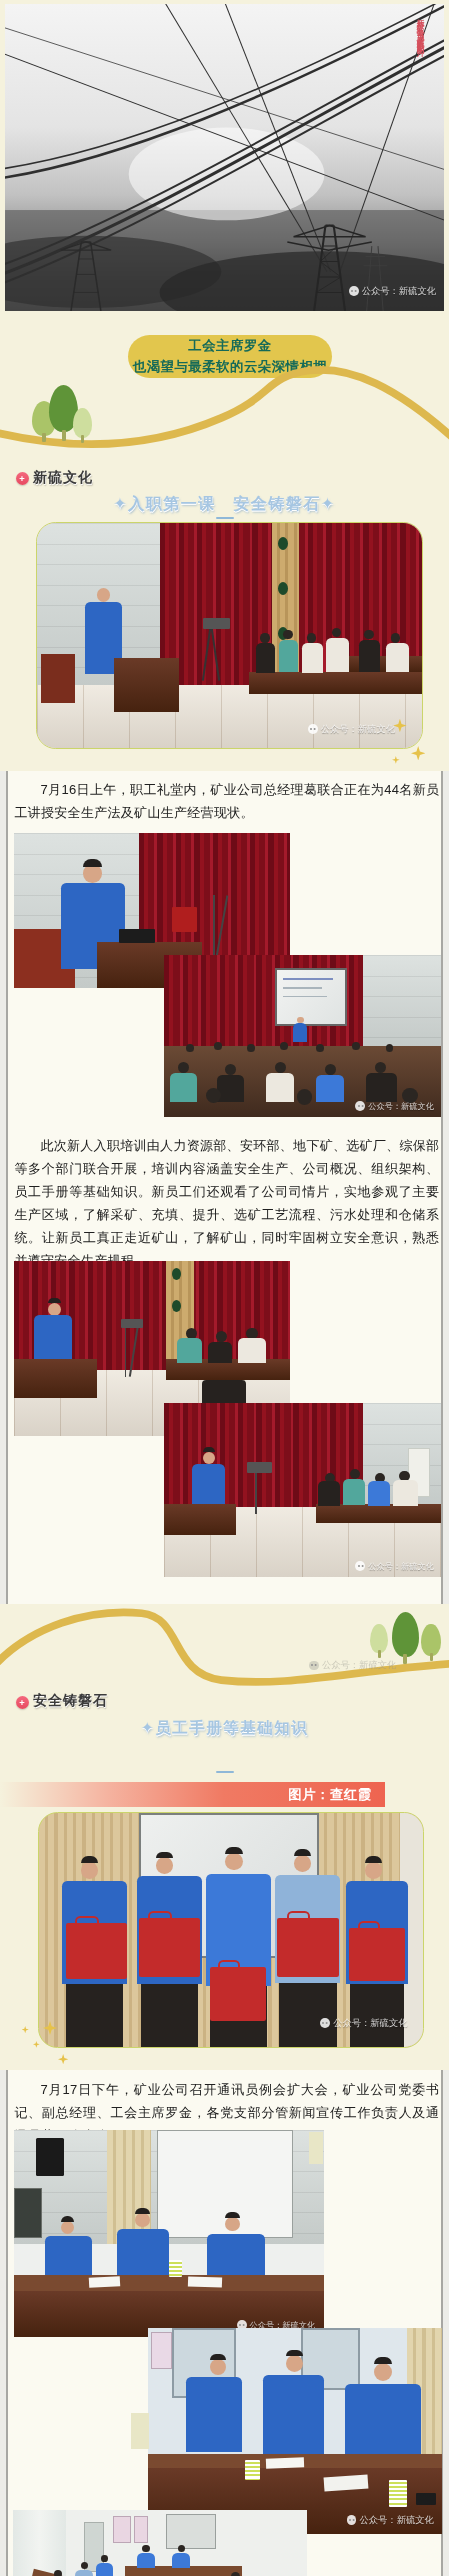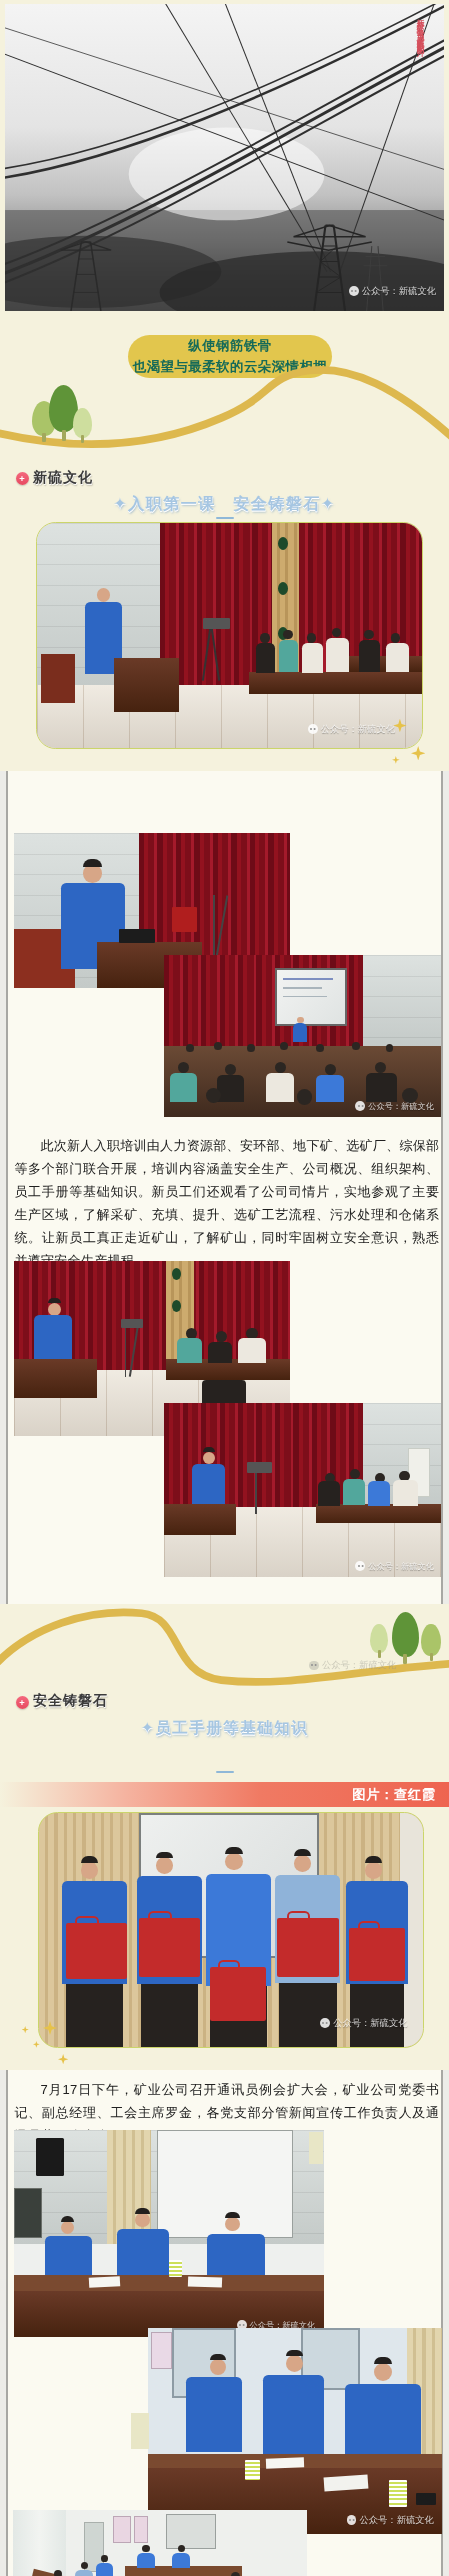--- a/index.html
+++ b/index.html
@@ -41,21 +41,21 @@
     background:linear-gradient(180deg,#f4697e,#e74a60);color:#fff;font-size:9.3px;font-weight:bold;
     display:flex;align-items:center;justify-content:center;box-shadow:0 1px 1.5px rgba(0,0,0,.18);}
   .sec-head{position:absolute;font-size:14px;font-weight:bold;color:#3b3b3b;
     text-shadow:0.5px 0.5px 0 #ffffff,1px 1.5px 1.5px rgba(0,0,0,.22);letter-spacing:1px;}
   .sec-title{position:absolute;left:0;width:449px;text-align:center;font-weight:bold;font-size:16px;
     color:#a6c6e2;letter-spacing:1.5px;
     text-shadow:0 0.5px 0 #ffffff,0.5px 1px 0 rgba(255,255,255,.7),1px 2.1px 2.1px rgba(110,150,190,.55);}
   .title-dash{position:absolute;left:216px;width:17.5px;height:2.1px;background:#8fb8d8;border-radius:1px;}
 
   
-  .credit-banner{position:absolute;left:0;top:1782px;width:449px;height:25px;box-sizing:border-box;
+  .credit-banner{position:absolute;left:0;top:1782px;width:385px;height:25px;box-sizing:border-box;
     background:linear-gradient(90deg,rgba(255,255,255,0) 0%,rgba(245,168,149,.85) 28%,#f07a63 58%,#ee6450 100%);
     display:flex;align-items:center;justify-content:flex-end;padding-right:13.4px;
     color:#ffffff;font-size:13.4px;font-weight:bold;letter-spacing:0.5px;}
 
   
   .para{position:absolute;left:14.4px;width:425px;font-size:13px;line-height:23px;color:#202020;
     text-indent:2em;text-align:justify;letter-spacing:0.3px;margin:0;}
   .hl{background:#b4b4b2;box-shadow:0 0 0 1.5px #b4b4b2;}
 
   
@@ -132,21 +132,21 @@
       </g>
     </svg>
     <div class="wm" style="right:8.2px;bottom:13.4px;">
       <span class="wm-icon"></span>
       <span>公众号：新硫文化</span>
     </div>
   </div>
   <div class="hero-credit">新桥矿业公司员工罗前凯摄影图片</div>
 
   <div class="slogan">
-    <div>纵使钢筋铁骨</div>
+    <div>工会主席罗金</div>
     <div>也渴望与最柔软的云朵深情相拥</div>
   </div>
 
   <svg class="road" style="top:355px;height:98px;" viewBox="0 0 872 190">
     <path d="M -10,150 C 150,188 300,178 430,122 C 530,80 515,42 600,30 C 680,20 770,60 890,170" stroke="#ddb84e" stroke-width="15" fill="none" stroke-linecap="round"></path>
   </svg>
   <div class="tree" style="left:32px;top:401px;width:24px;height:35px;background:#aac468;"></div>
   <div class="trunk" style="left:42px;top:433px;width:3.6px;height:9.3px;"></div>
   <div class="tree" style="left:49px;top:385px;width:29px;height:47px;background:#5f9438;"></div>
   <div class="trunk" style="left:62px;top:430px;width:4.1px;height:11.3px;"></div>
@@ -191,20 +191,21 @@
     <div class="torso whiteshirt" style="left:90.6%;top:53.5%;width:6%;height:12.5%;"></div>
     <div class="sparkle" style="right:4%;bottom:7%;width:13.4px;height:13.4px;"></div>
     <div class="wm" style="right:27px;bottom:12.4px;">
       <span class="wm-icon"></span>
       <span>公众号：新硫文化</span>
     </div>
   </div>
   <div class="sparkle" style="left:411px;top:746px;width:14.4px;height:14.4px;"></div>
   <div class="sparkle" style="left:392px;top:756px;width:7.7px;height:7.7px;"></div>
 
+  <p class="para" style="top:778px;">7月16日上午，职工礼堂内，矿业公司总经理葛联合正在为44名新员工讲授安全生产法及矿山生产经营现状。</p>
 
   <div class="photo" style="left:14.4px;top:833px;width:276px;height:155px;">
     <div class="abs wallgray" style="left:0;top:0;width:55%;height:100%;"></div>
     <div class="abs curtain" style="left:45%;top:0;width:55%;height:100%;"></div>
     <div class="abs" style="left:0;top:62%;width:22%;height:38%;background:#8c2f1f;"></div>
     <div class="abs" style="left:57%;top:48%;width:9%;height:16%;background:#b01e1e;border-radius:1px;"></div>
     <div class="head" style="left:25%;top:20%;width:18.5px;height:18.5px;"></div>
     <div class="abs" style="left:25%;top:17%;width:18.5px;height:7.2px;border-radius:8.2px 8.2px 0 0;background:#23201e;"></div>
     <div class="torso blue" style="left:17%;top:32%;width:23%;height:56%;"></div>
     <div class="abs deskdark" style="left:30%;top:70%;width:38%;height:30%;"></div>

